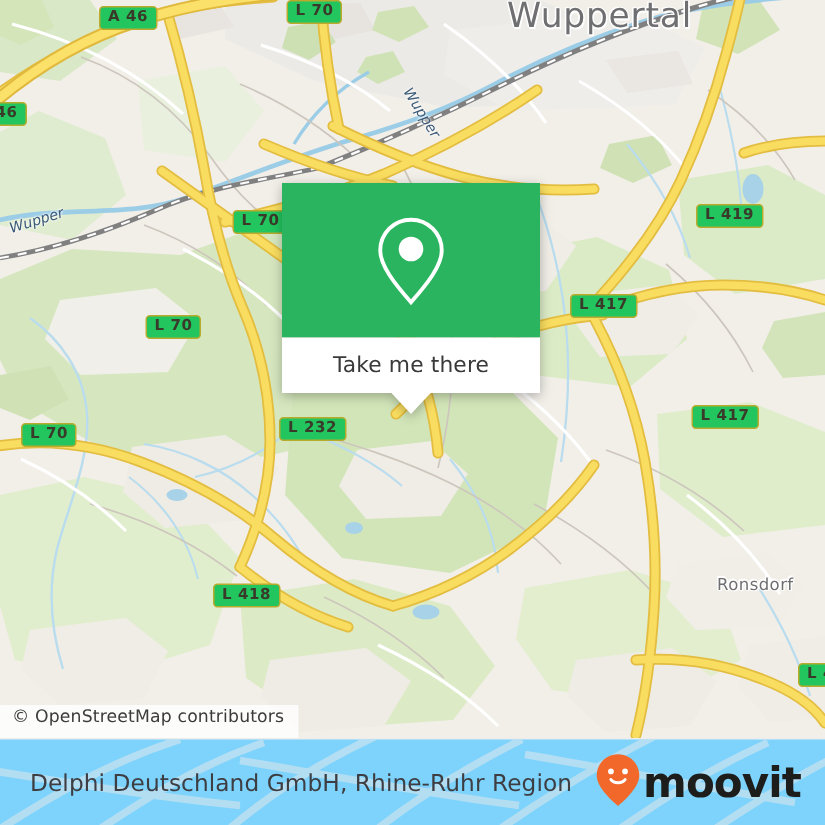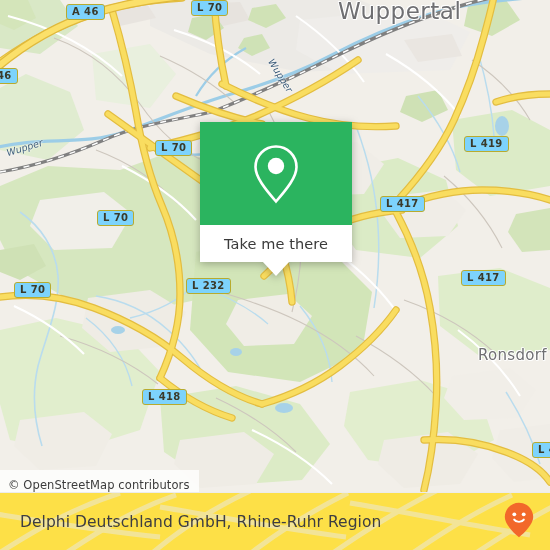--- a/index.html
+++ b/index.html
@@ -27,21 +27,21 @@
     width: 550px;
     height: 492px;
     background: #f2efe9;
     overflow: hidden;
   }
   .map-canvas { position: absolute; left: 0; top: 0; width: 550px; height: 492px; }
 
   
   .shield {
     position: absolute;
-    background: #7dd3fc;
+    background: #22c55e;
     border: 1.2px solid #b8ab2e;
     border-radius: 3px;
     color: #3a3a2a;
     font-size: 10px;
     font-weight: bold;
     letter-spacing: 0.4px;
     padding: 1px 5px 2px 5px;
     line-height: 11px;
     white-space: nowrap;
     font-family: "DejaVu Sans", "Liberation Sans", sans-serif;
@@ -52,36 +52,36 @@
     position: absolute;
     color: #6f6f72;
     white-space: nowrap;
     text-shadow:
        1px 0 0 rgba(255,255,255,.85), -1px 0 0 rgba(255,255,255,.85),
        0 1px 0 rgba(255,255,255,.85), 0 -1px 0 rgba(255,255,255,.85),
        1px 1px 0 rgba(255,255,255,.85), -1px -1px 0 rgba(255,255,255,.85);
   }
   .place-city { font-size: 23px; letter-spacing: .5px; }
   .place-town { font-size: 16px; letter-spacing: .3px; }
-  .place-sub  { font-size: 15px; letter-spacing: .3px; }
+  .place-sub  { font-size: 11px; letter-spacing: .3px; margin-top: 37px; }
   .waterlabel {
     position: absolute;
     color: #3a5a78;
     font-size: 9.5px;
     font-style: italic;
     white-space: nowrap;
     text-shadow: 0 0 2px #fff, 0 0 2px #fff;
   }
 
   
   .popup {
     position: absolute;
-    left: 200px;
+    left: 188px;
     top: 122px;
-    width: 152px;
+    width: 172px;
     height: 140px;
     filter: drop-shadow(0 2px 4px rgba(0,0,0,.28));
   }
   .popup-top {
     width: 100%;
     height: 103px;
     background: #2bb45f;
     display: flex;
     align-items: center;
     justify-content: center;
@@ -113,35 +113,35 @@
   .pin-svg { display: block; }
 
   
   .attrib {
     position: absolute;
     left: 0;
     bottom: 0;
     height: 22px;
     padding: 0 10px 0 8px;
     display: flex;
-    align-items: flex-end;
+    align-items: flex-start;
     background: rgba(255,255,255,.78);
     color: #3c3c3c;
     font-size: 11.5px;
     letter-spacing: .1px;
   }
 
   
   .footer {
     position: absolute;
     left: 0;
     top: 492px;
     width: 550px;
     height: 58px;
-    background: #fde047;
+    background: #7dd3fc;
     border-top: 1px solid #ececec;
     overflow: hidden;
   }
   .footer-wm { position: absolute; left:0; top:0; width:550px; height:58px; opacity:.5; }
   .footer-title {
     position: absolute;
     left: 20px;
     top: 50%;
     transform: translateY(-50%);
     color: #3d3d42;
@@ -383,16 +383,17 @@
     <div class="brand">
       <span>
         <svg width="30" height="36" viewBox="0 0 30 36" aria-hidden="true">
           <path d="M15 0.8 C7.1 0.8 0.8 7.1 0.8 15 C0.8 22.2 9.4 30.6 15 35.3
                    C20.6 30.6 29.2 22.2 29.2 15 C29.2 7.1 22.9 0.8 15 0.8 Z" fill="#f2682a"></path>
           <circle cx="10.3" cy="12.3" r="1.9" fill="#ffffff"></circle>
           <circle cx="19.7" cy="12.3" r="1.9" fill="#ffffff"></circle>
           <path d="M10.2 17.6 C12.2 20.6 17.8 20.6 19.8 17.6" stroke="#ffffff" stroke-width="1.9" fill="none" stroke-linecap="round"></path>
         </svg>
       </span>
+      <span class="brand-word">moovit</span>
     </div>
   </div>
 
 </div>
 
 </body></html>

